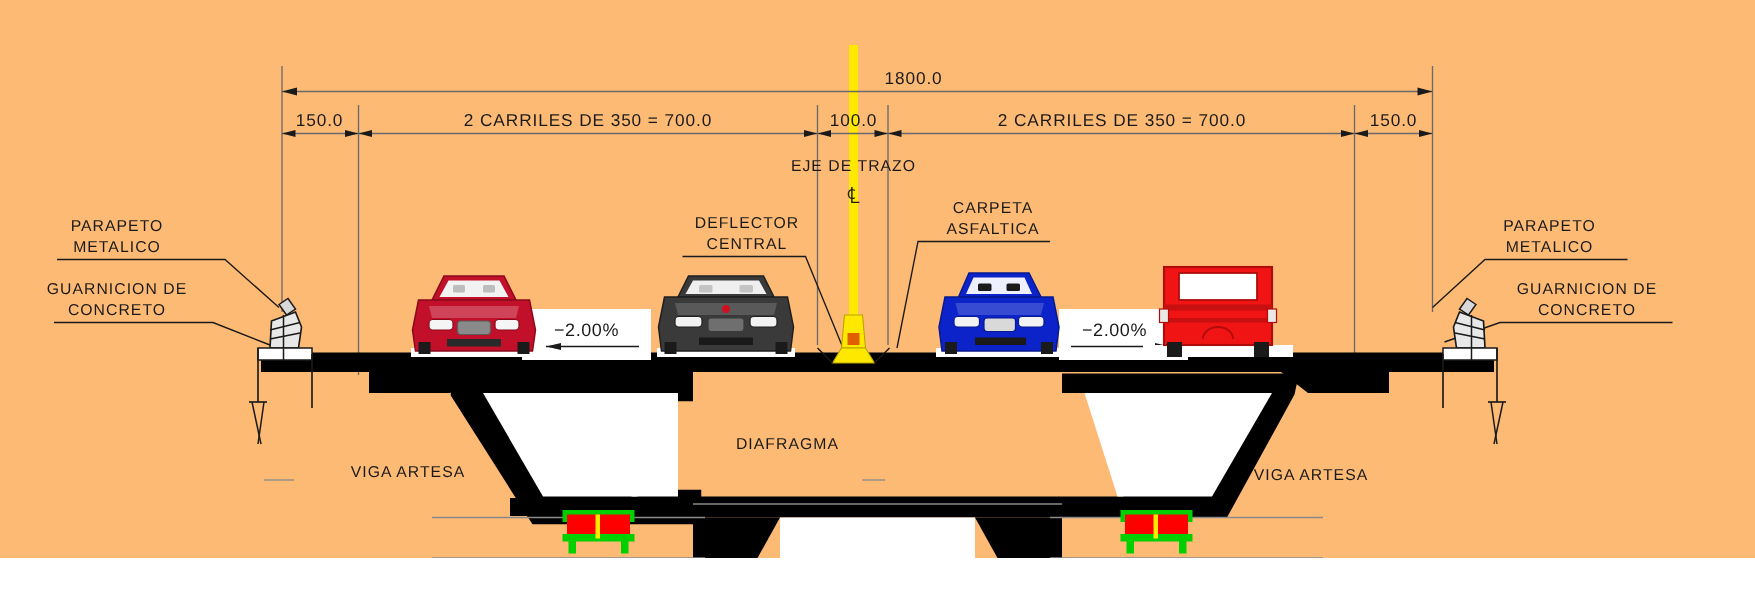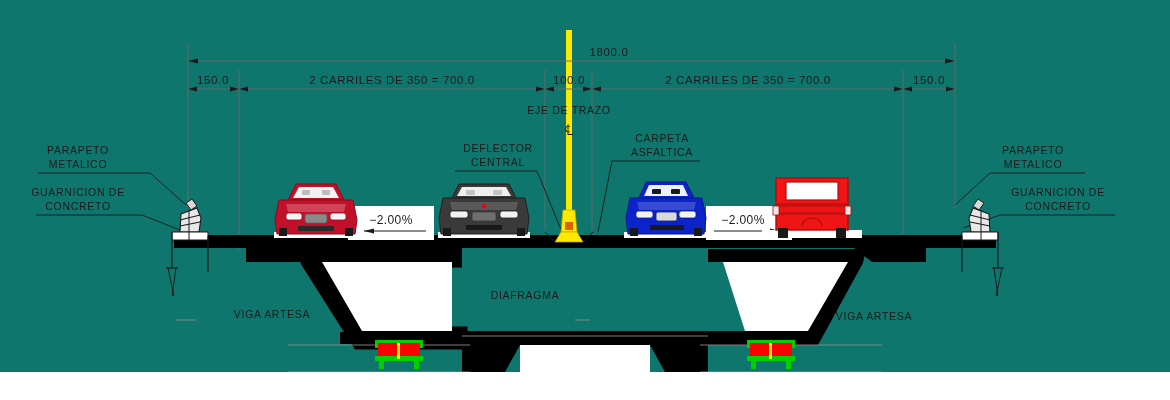--- a/index.html
+++ b/index.html
@@ -1,17 +1,17 @@
 <!DOCTYPE html>
 <html><head>
 <meta charset="utf-8">
 <style>
   html,body{margin:0;padding:0;background:#ffffff;}
   body{font-family:"Liberation Sans", sans-serif;}
-  #stage{position:relative;width:1170px;height:372px;background:#0f766e;overflow:hidden;}
+  #stage{position:relative;width:1170px;height:372px;background:#fdba74;overflow:hidden;}
   #stage svg{position:absolute;left:0;top:0;}
   .dimtxt{font-family:"Liberation Sans", sans-serif;font-size:11.5px;fill:#1a1a1a;letter-spacing:0.6px;}
   .lbl{font-family:"Liberation Sans", sans-serif;font-size:10.5px;fill:#1a1a1a;letter-spacing:0.7px;}
   .slope{font-family:"Liberation Sans", sans-serif;font-size:12px;fill:#1a1a1a;letter-spacing:0.4px;}
   .cl{font-family:"Liberation Serif", serif;font-size:15px;fill:#1a1a1a;}
 </style>
 </head>
 <body>
 
 <div id="stage">

